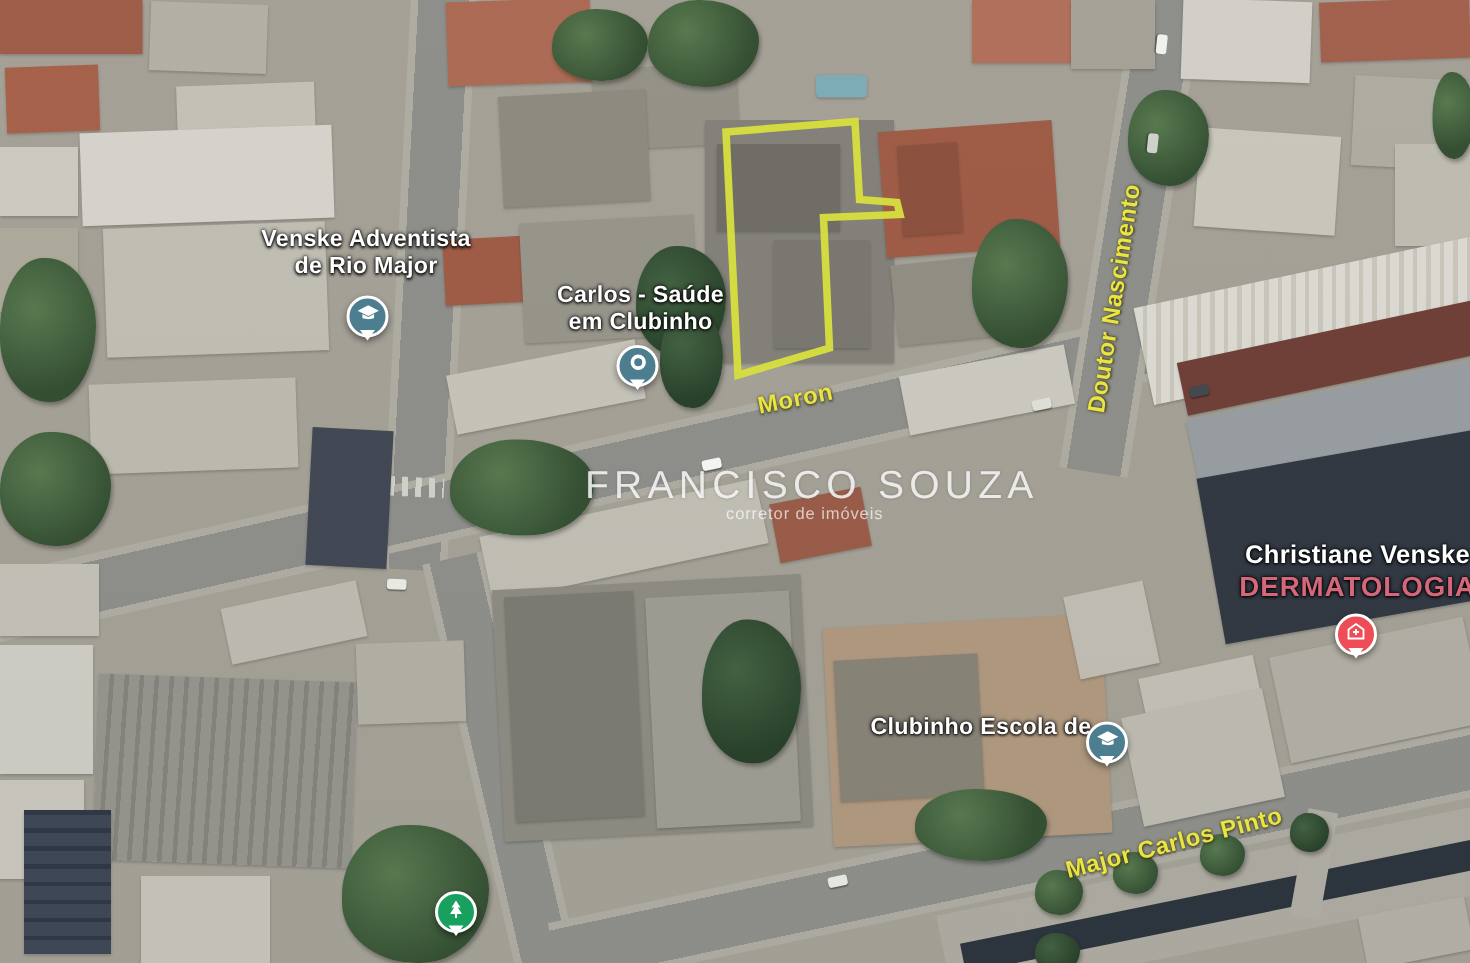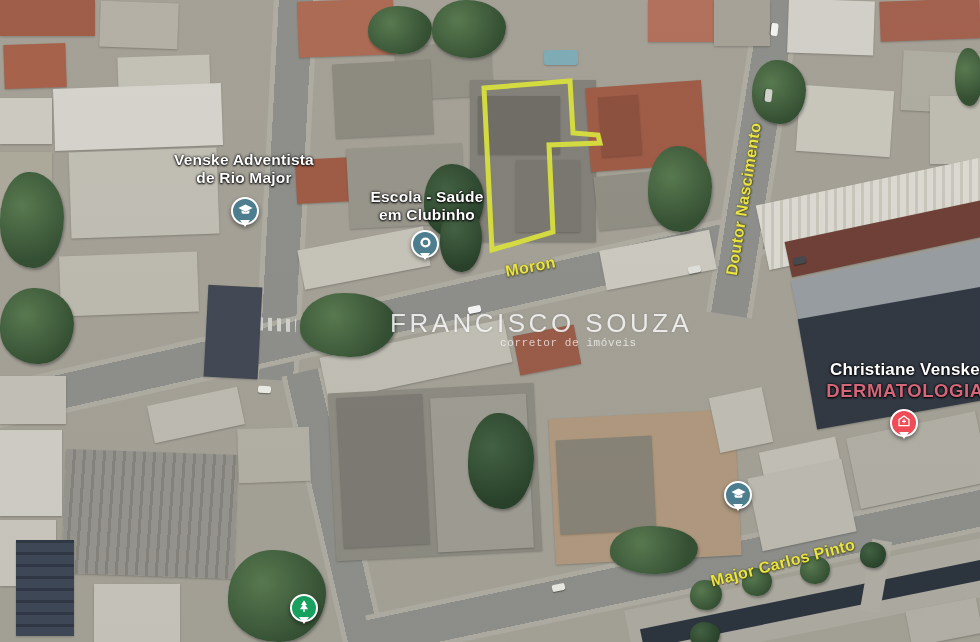--- a/index.html
+++ b/index.html
@@ -135,31 +135,32 @@
   <div class="car" style="left:768px;top:26px;background:#fafaf6;transform:rotate(96deg);"></div>
   <div class="car" style="left:762px;top:92px;background:#d8d8d2;transform:rotate(96deg);"></div>
 
   <div class="tint"></div>
 
   <svg class="overlay" width="980" height="642">
     <polygon points="484,88 570,81 573,133 598,135 600,143 549,145 553,232 492,250" fill="none" stroke="#d8df3e" stroke-width="5" stroke-linejoin="miter" opacity="0.95"></polygon>
   </svg>
 
   <div class="watermark-title" style="left:390px;top:308px;">FRANCISCO SOUZA</div>
-  <div class="watermark-sub" style="left:500px;top:337px;font-family:Liberation Mono, monospace;">corretor de imóveis</div>
+  <div class="watermark-sub" style="left:484px;top:337px;">corretor de imóveis</div>
 
   <div class="poi-label" style="left:129px;top:151px;width:230px;">
     <div>Venske Adventista</div>
     <div>de Rio Major</div>
   </div>
   <div class="poi-label" style="left:327px;top:188px;width:200px;">
-    <div>Escola - Saúde</div>
+    <div>Carlos - Saúde</div>
     <div>em Clubinho</div>
   </div>
   <div class="poi-label" style="left:554px;top:476px;width:200px;">
+    <div>Clubinho Escola de</div>
   </div>
   <div class="poi-label" style="left:805px;top:360px;width:200px;">
     <div class="venske">Christiane Venske</div>
     <div class="derm">DERMATOLOGIA</div>
   </div>
 
   <div class="pin" style="left:231px;top:197px;background:#4d7e8f;">
     <span><svg width="17" height="17" viewBox="0 0 24 24">
           <path d="M12 5L2 10l10 5 10-5z" fill="#fff"></path>
           <path d="M6.5 13.2v3.6c0 1.6 11 1.6 11 0v-3.6L12 16z" fill="#fff"></path>

